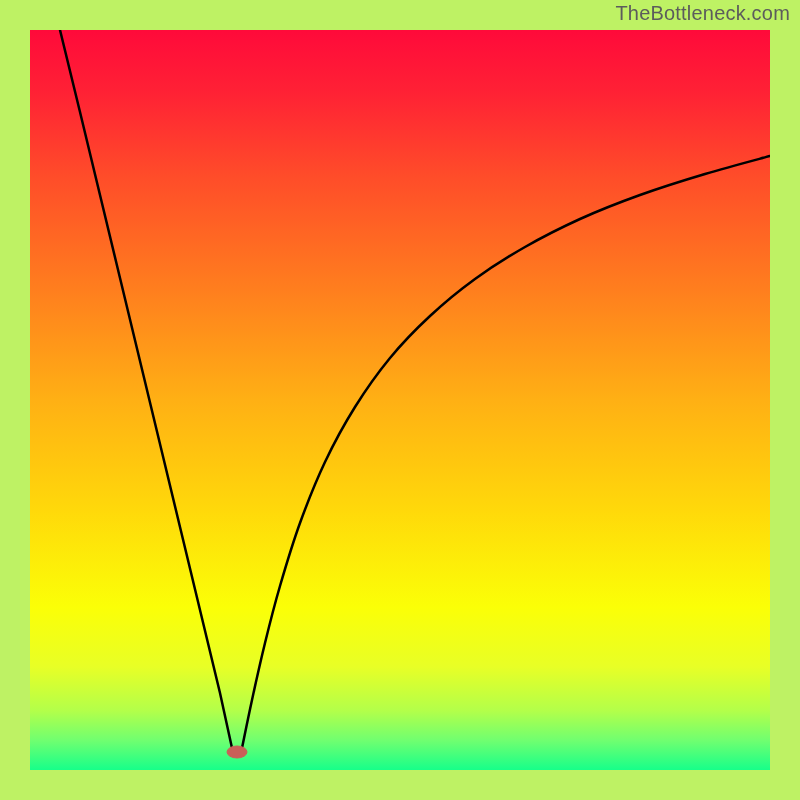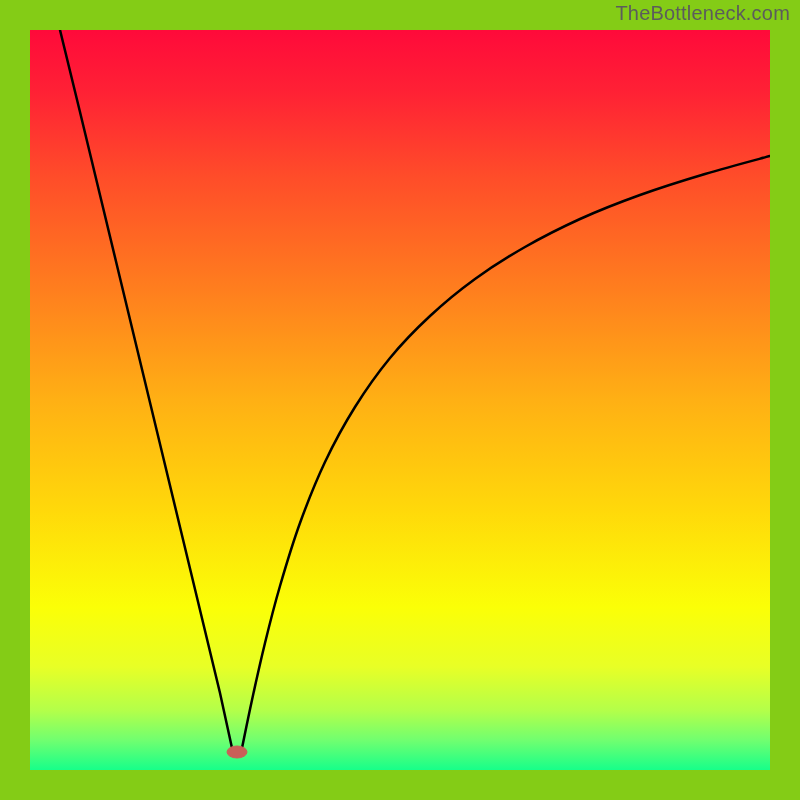--- a/index.html
+++ b/index.html
@@ -8,21 +8,21 @@
     width: 800px;
     height: 800px;
     overflow: hidden;
     background: #000;
     font-family: Arial, Helvetica, sans-serif;
   }
   .frame {
     position: relative;
     width: 800px;
     height: 800px;
-    background: #84cc16;
+    background: #bef264;
   }
   .watermark {
     position: absolute;
     top: 2px;
     right: 10px;
     color: #5c5c5c;
     font-size: 20px;
     font-weight: 500;
     letter-spacing: 0.2px;
     z-index: 10;

